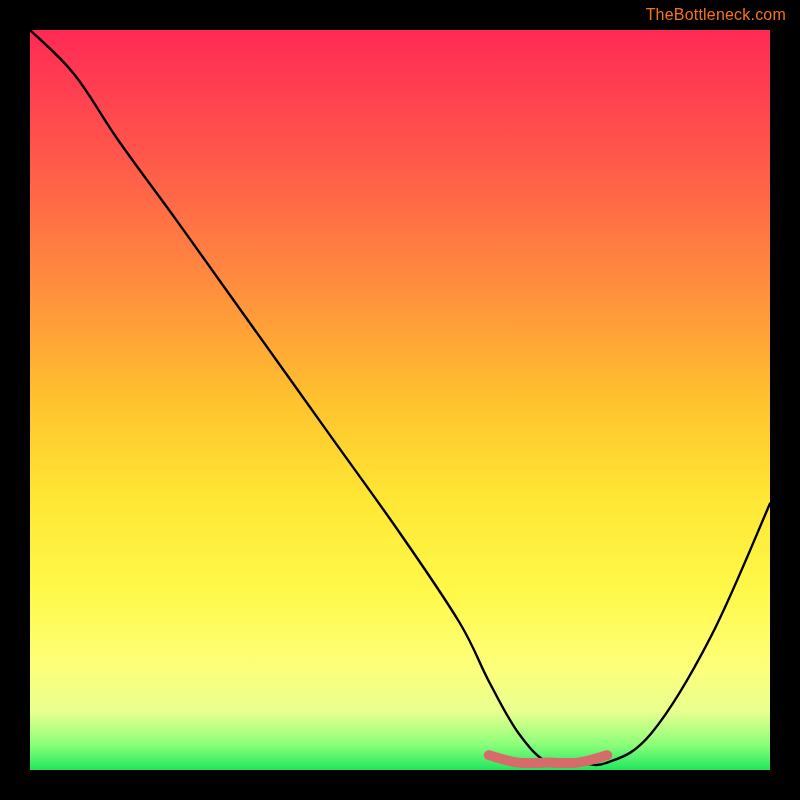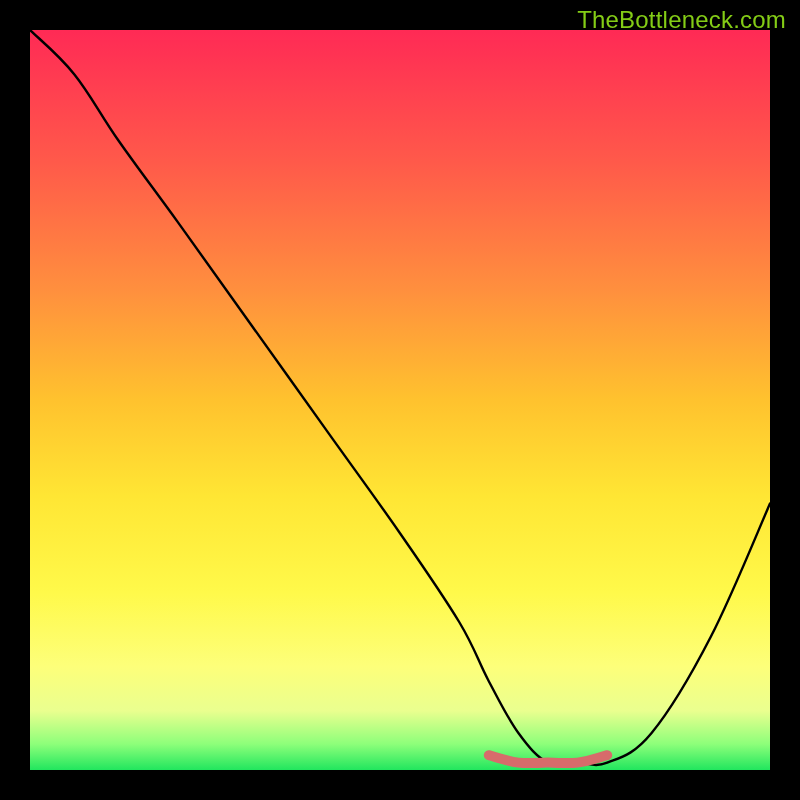--- a/index.html
+++ b/index.html
@@ -26,22 +26,22 @@
       #fdff7a 86%,
       #eaff8f 92%,
       #8dff7a 96.5%,
       #21e65e 100%);
   }
   .watermark {
     position: absolute;
     top: 6px;
     right: 14px;
     font-family: Arial, Helvetica, sans-serif;
-    font-size: 24px;
-    color: #84cc16;
+    font-size: 16px;
+    color: #f97316;
     letter-spacing: 0.2px;
     font-weight: 500;
   }
   svg.curve {
     position: absolute;
     left: 0;
     top: 0;
     width: 740px;
     height: 740px;
   }

